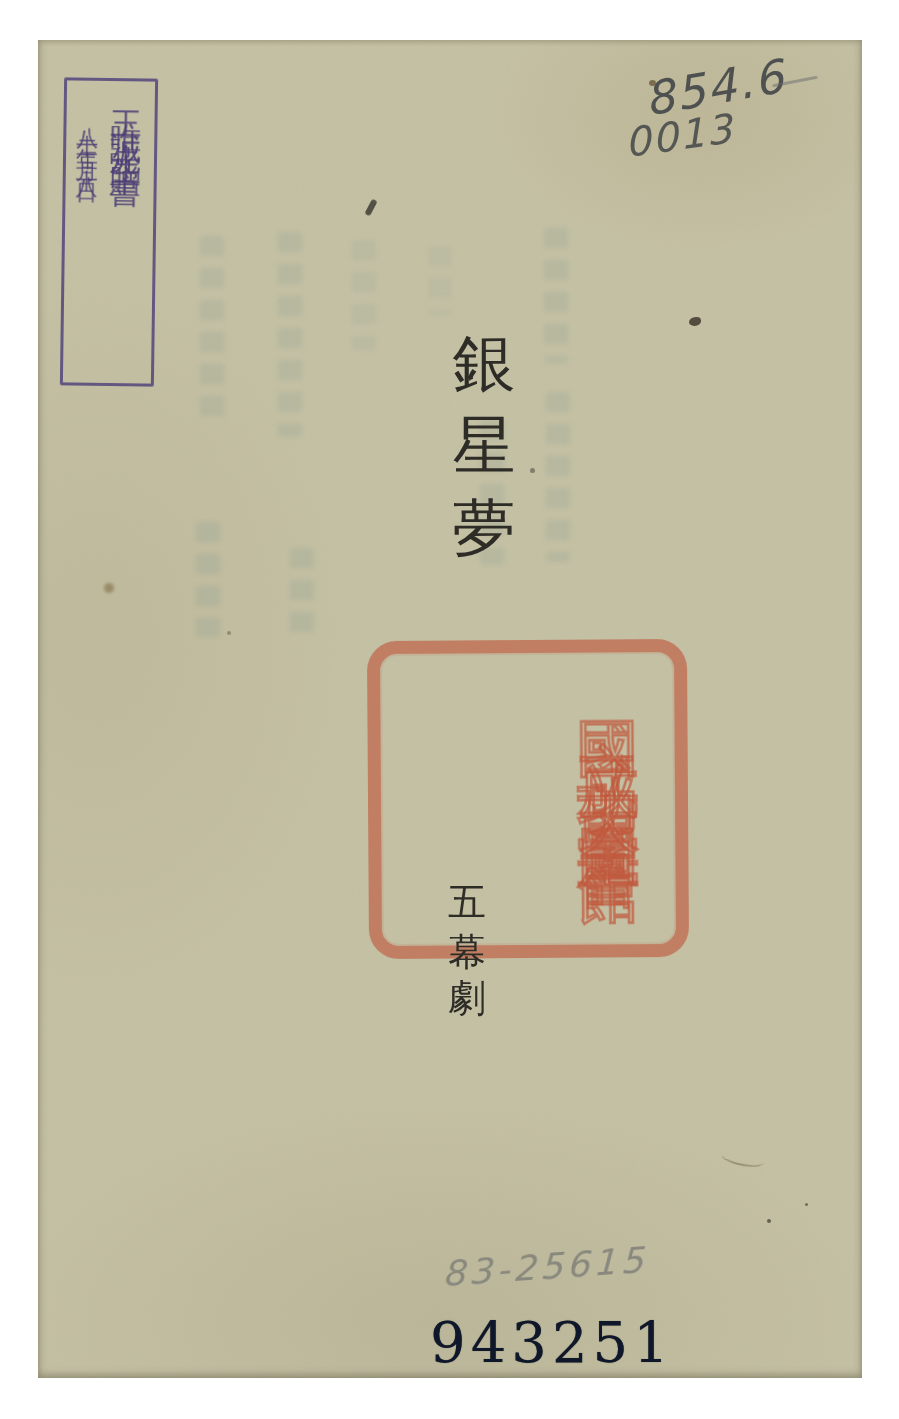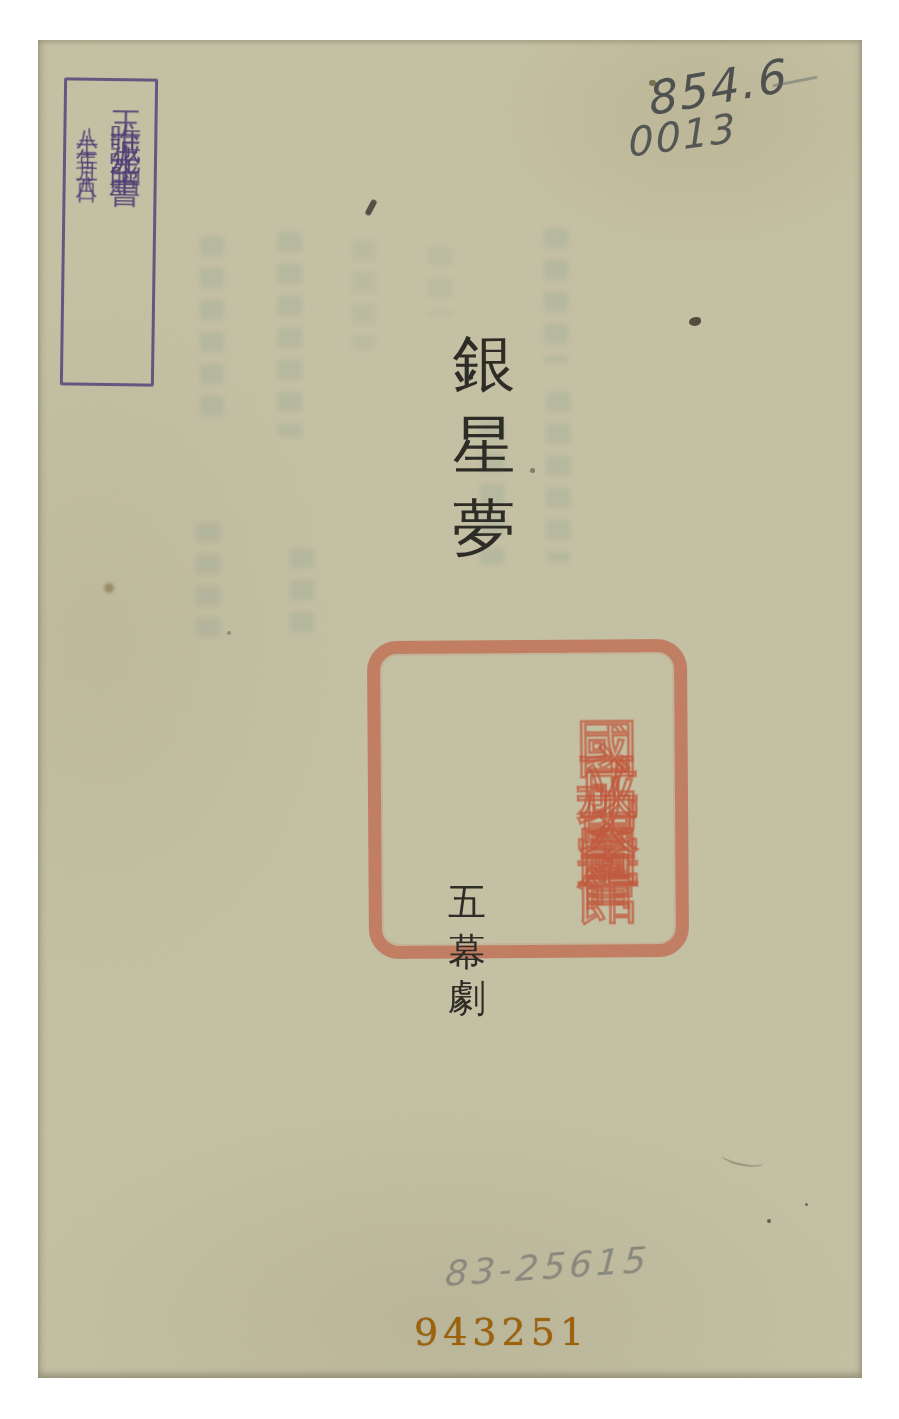--- a/index.html
+++ b/index.html
@@ -65,23 +65,23 @@
     -webkit-text-fill-color:transparent;
     -webkit-text-stroke:2.6px rgba(192,88,60,.72);
   }
   
   .hw-accession{
     position:absolute;left:445px;top:1246px;z-index:3;
     font-size:36px;font-style:italic;letter-spacing:4px;
     color:rgba(122,124,118,.80);transform:rotate(-4deg) skewX(-8deg);filter:blur(.3px);
   }
   .stamp-accession{
-    position:absolute;left:414px;top:1310px;z-index:3;
+    position:absolute;left:430px;top:1310px;z-index:3;
     font-family:"DejaVu Serif","Liberation Serif",serif;
-    font-size:38px;letter-spacing:5px;color:#a16207;
+    font-size:56px;letter-spacing:5px;color:#0f172a;
     text-shadow:0 0 1px rgba(38,37,31,.55);filter:blur(.2px);
   }
   
   .ghost{
     position:absolute;width:24px;border-radius:4px;z-index:1;pointer-events:none;
     background:repeating-linear-gradient(180deg, rgba(116,150,138,.17) 0 20px, rgba(116,150,138,0) 20px 32px);
     filter:blur(2.5px);
   }
   
   .speck{position:absolute;border-radius:50%;z-index:4;pointer-events:none;}

